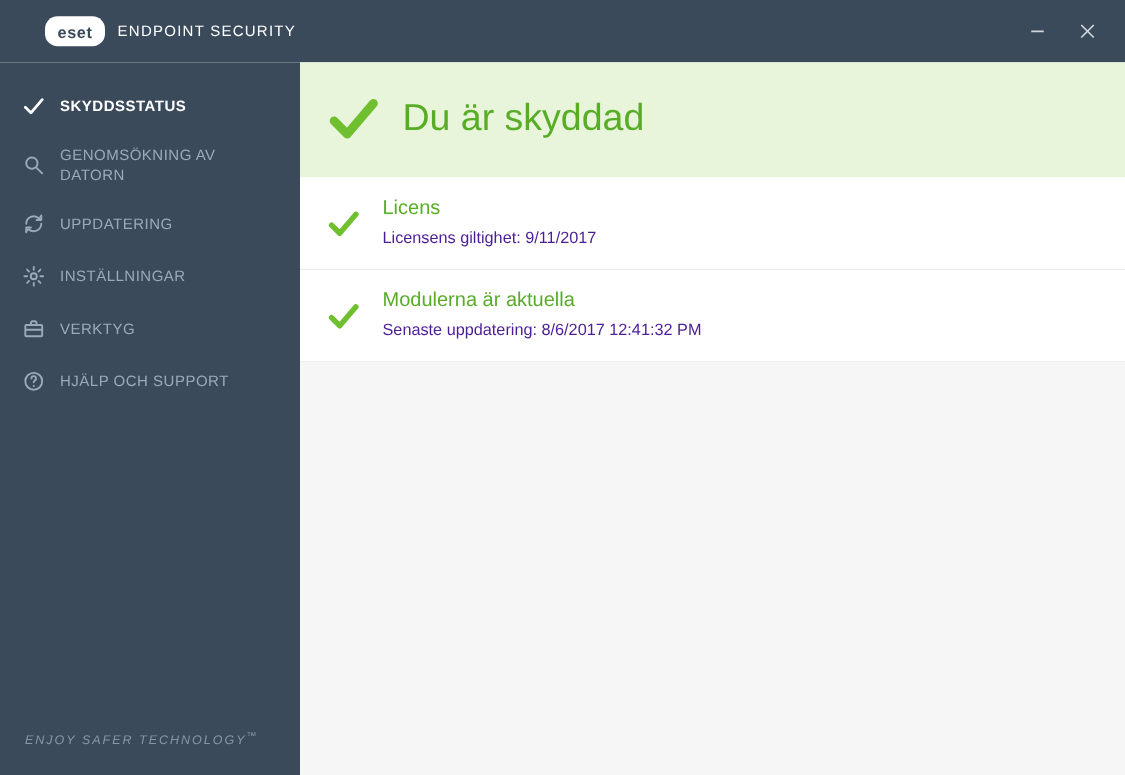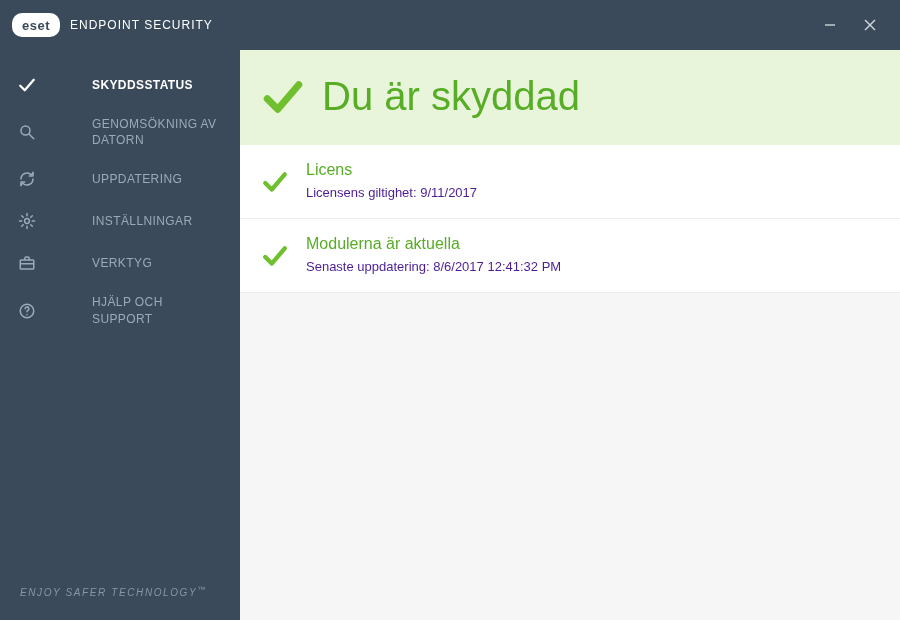--- a/index.html
+++ b/index.html
@@ -20,20 +20,21 @@
     align-items: center;
     justify-content: center;
     background: #fff;
     color: #3a4a5a;
     border-radius: 10px;
     height: 24px;
     padding: 0 10px;
     font-weight: 800;
     font-size: 13px;
     letter-spacing: 0.5px;
+    margin-left: 24px;
   }
   .logo-text {
     font-size: 12px;
     font-weight: 300;
     letter-spacing: 1px;
     margin-left: 10px;
   }
   .titlebar-spacer { flex: 1; }
   .win-btn {
     width: 40px; height: 40px;
@@ -56,21 +57,20 @@
   .nav { padding-top: 14px; }
   .nav-item {
     display: flex;
     align-items: center;
     padding: 10px 14px 10px 18px;
     font-size: 12px;
     letter-spacing: 0.4px;
     color: #9aaab8;
     cursor: pointer;
     min-height: 42px;
-    gap: 44px;
   }
   .nav-item.active { color: #fff; font-weight: 600; }
   .nav-item .nav-icon {
     width: 18px; height: 18px;
     display: inline-flex; align-items: center; justify-content: center;
     margin-right: 12px;
     flex-shrink: 0;
   }
   .nav-item .nav-label { line-height: 1.35; }
   .sidebar-footer {
@@ -88,21 +88,21 @@
 
   .banner {
     background: #e9f5da;
     display: flex;
     align-items: center;
     padding: 24px 22px 26px 22px;
   }
   .banner .big-check { width: 42px; height: 42px; margin-right: 18px; flex-shrink: 0; }
   .banner-title {
     color: #58ad27;
-    font-size: 40px;
+    font-size: 30px;
     font-weight: 400;
   }
 
   .card-list { background: #fff; }
   .card {
     display: flex;
     align-items: center;
     padding: 16px 20px 18px 22px;
     border-bottom: 1px solid #ececec;
   }

